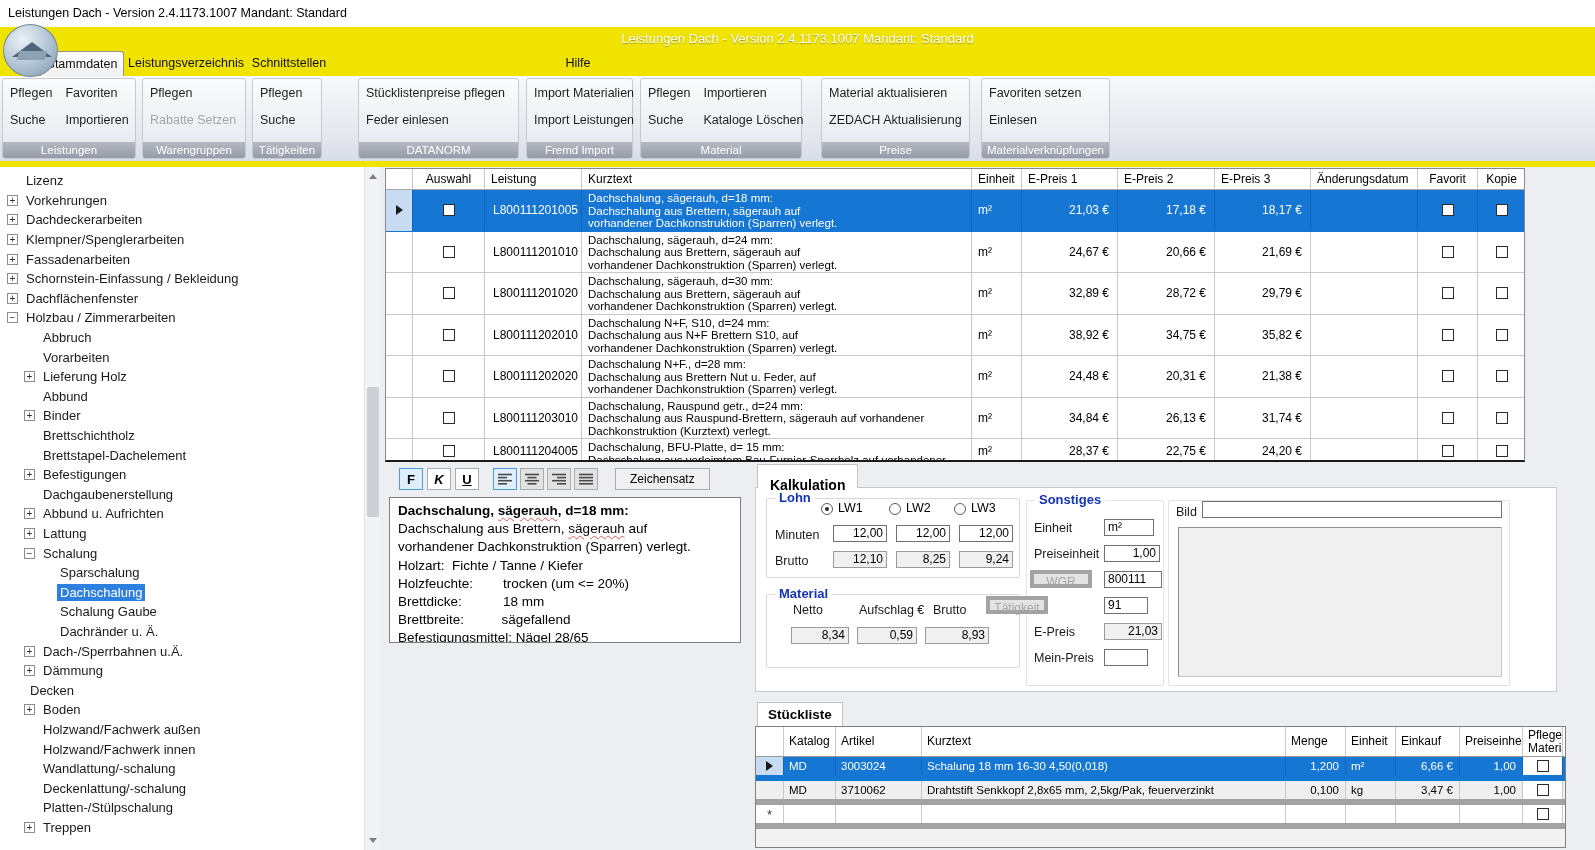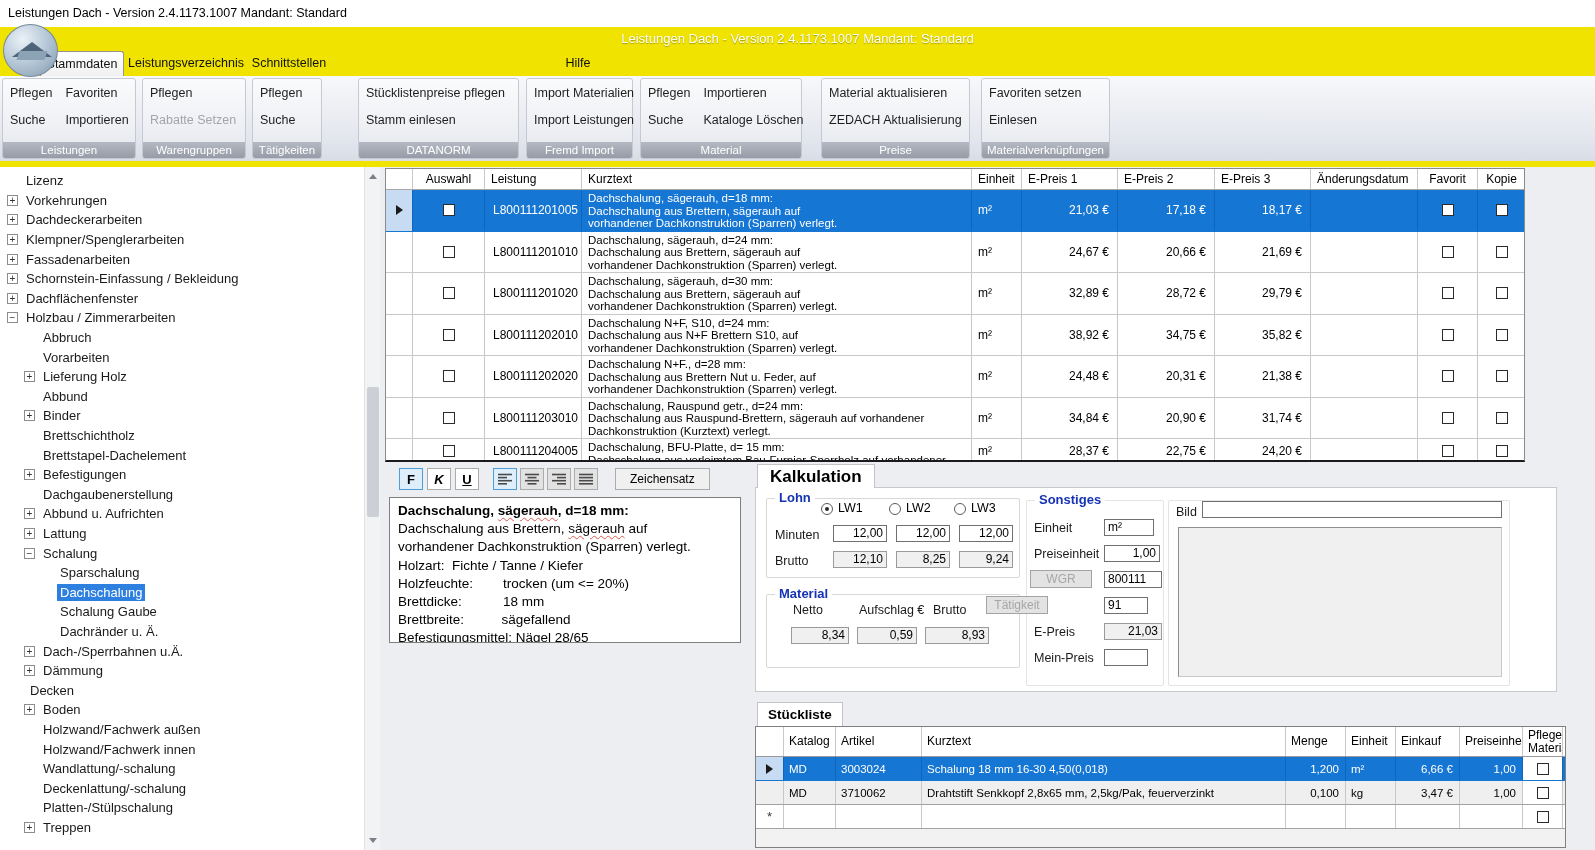--- a/index.html
+++ b/index.html
@@ -93,50 +93,50 @@
   .btn-zs { position:absolute; height:22px; border:1px solid #ACACAC; background:#F0F0F0;
             font-size:12px; text-align:center; line-height:20px; padding:0 14px; }
   .ed-text { position:absolute; left:389px; top:497px; width:352px; height:146px; background:#FFF;
              border:1px solid #7F7F7F; padding:4px 8px; font-size:13.5px; line-height:18.2px;
              white-space:pre; overflow:hidden; }
   .edl.b { font-weight:bold; }
   .mis { text-decoration:underline wavy #E05A4E 1px; text-underline-offset:2px; }
 
   
   .kal-tab { position:absolute; left:757px; top:464px; height:24px; background:#FFF;
-             border:1px solid #C4C4C4; border-bottom:none; font-weight:bold; font-size:17px;
-             line-height:23px; padding:0 12px; z-index:3; }
+             border:1px solid #C4C4C4; border-bottom:none; font-weight:bold; font-size:14px;
+             line-height:23px; padding:9px 12px; z-index:3; }
   .kal-panel { position:absolute; left:755px; top:487px; width:802px; height:205px; background:#FFF;
                border:1px solid #C8C8C8; }
   .fs { position:absolute; border:1px solid #D8D8D8; border-radius:2px; background:#FFF; }
   .fs-title { position:absolute; top:-9px; left:8px; background:#FFF; padding:0 4px;
               color:#1433B5; font-weight:bold; font-size:13px; white-space:nowrap; }
   .klbl { position:absolute; font-size:12.5px; color:#1A1A1A; white-space:nowrap; }
   .fld { position:absolute; height:17px; border:1px solid #707070; background:#FFF;
          font-size:12px; line-height:15px; padding:0 3px; text-align:right; overflow:hidden; }
   .fld.l { text-align:left; }
   .fld.ro { background:#F0F0F0; border-color:#9A9A9A; }
   .radio { position:absolute; width:12px; height:12px; border:1px solid #5A5A5A; border-radius:50%;
            background:#FFF; }
   .radio.on::after { content:""; position:absolute; left:3px; top:3px; width:4px; height:4px;
                      background:#2B2B2B; border-radius:50%; }
   .rlbl { position:absolute; font-size:12.5px; }
-  .dbtn { position:absolute; height:18px; background:#E3E3E3; border:1px solid #a3a3a3;
+  .dbtn { position:absolute; height:18px; background:#E3E3E3; border:4px solid #a3a3a3;
           color:#A6A6A6; font-size:12px; text-align:center; line-height:16px; }
 
   
   .stk-tab { position:absolute; left:757px; top:702px; height:24px; background:#FFF;
              border:1px solid #C4C4C4; border-bottom:none; font-weight:bold; font-size:13.5px;
              line-height:23px; padding:0 10px; z-index:3; }
   .stk-panel { position:absolute; left:755px; top:726px; width:811px; height:122px; background:#F2F2F2;
                border:1px solid #808080; overflow:hidden; }
   .shead { display:flex; height:30px; background:#FFF; border-bottom:1px solid #9A9A9A; }
   .sh { font-size:12px; display:flex; align-items:center; padding-left:5px; border-right:1px solid #C8C8C8;
         flex:none; overflow:hidden; line-height:13px; }
-  .srow { display:flex; height:24px; background:#FFF; border-bottom:1px solid #a3a3a3; }
+  .srow { display:flex; height:24px; background:#FFF; border-bottom:6px solid #a3a3a3; }
   .srow.alt { background:#EFEFEF; }
   .srow.sel { background:#1576D4; color:#FFF; border-bottom-color:#1576D4; }
   .sc { flex:none; border-right:1px solid #C8C8C8; overflow:hidden; display:flex; align-items:center;
         font-size:11.5px; padding-left:5px; white-space:nowrap; }
   .srow.sel .sc { border-right-color:#0F65BD; }
   .sc.ind { justify-content:center; padding-left:0; }
   .srow.sel .sc.ind { background:#C7DCF2; color:#000; }
   .sc.num { justify-content:flex-end; padding-right:6px; padding-left:0; }
   .sc.c { justify-content:center; padding-left:0; background:#FFF; color:#000; }
   .star { font-size:13px; color:#3A3A3A; }
@@ -185,21 +185,21 @@
       <div class="rgroup" style="width: 70px; margin-left: 3px; margin-right: 3px;">
         <div class="rbtns" style="grid-template-columns: repeat(1, auto);">
           <div class="rbtn">Pflegen</div>
           <div class="rbtn">Suche</div>
         </div>
         <div class="rcap">Tätigkeiten</div>
       </div>
       <div class="rgroup" style="width: 161px; margin-left: 33px; margin-right: 3px;">
         <div class="rbtns" style="grid-template-columns: repeat(1, auto);">
           <div class="rbtn">Stücklistenpreise pflegen</div>
-          <div class="rbtn">Stamm einlesen</div>
+          <div class="rbtn">Feder einlesen</div>
         </div>
         <div class="rcap">DATANORM</div>
       </div>
       <div class="rgroup" style="width: 107px; margin-left: 4px; margin-right: 3px;">
         <div class="rbtns" style="grid-template-columns: repeat(1, auto);">
           <div class="rbtn">Import Materialien</div>
           <div class="rbtn">Import Leistungen</div>
         </div>
         <div class="rcap">Fremd Import</div>
       </div>
@@ -510,21 +510,21 @@
           <span class="cb"></span>
         </div>
         <div class="gc leist" style="width: 97px;">L800111203010</div>
         <div class="gc kurz" style="width: 390px;">
           <div>Dachschalung, Rauspund getr., d=24 mm:</div>
           <div>Dachschalung aus Rauspund-Brettern, sägerauh auf vorhandener</div>
           <div>Dachkonstruktion (Kurztext) verlegt.</div>
         </div>
         <div class="gc ein" style="width: 50px;">m²</div>
         <div class="gc num" style="width: 96px;">34,84 €</div>
-        <div class="gc num" style="width: 97px;">20,90 €</div>
+        <div class="gc num" style="width: 97px;">26,13 €</div>
         <div class="gc num" style="width: 96px;">31,74 €</div>
         <div class="gc" style="width: 107px;"></div>
         <div class="gc c" style="width: 60px;">
           <span class="cb"></span>
         </div>
         <div class="gc c" style="width: 48px;">
           <span class="cb"></span>
         </div>
       </div>
       <div class="grow clip">

